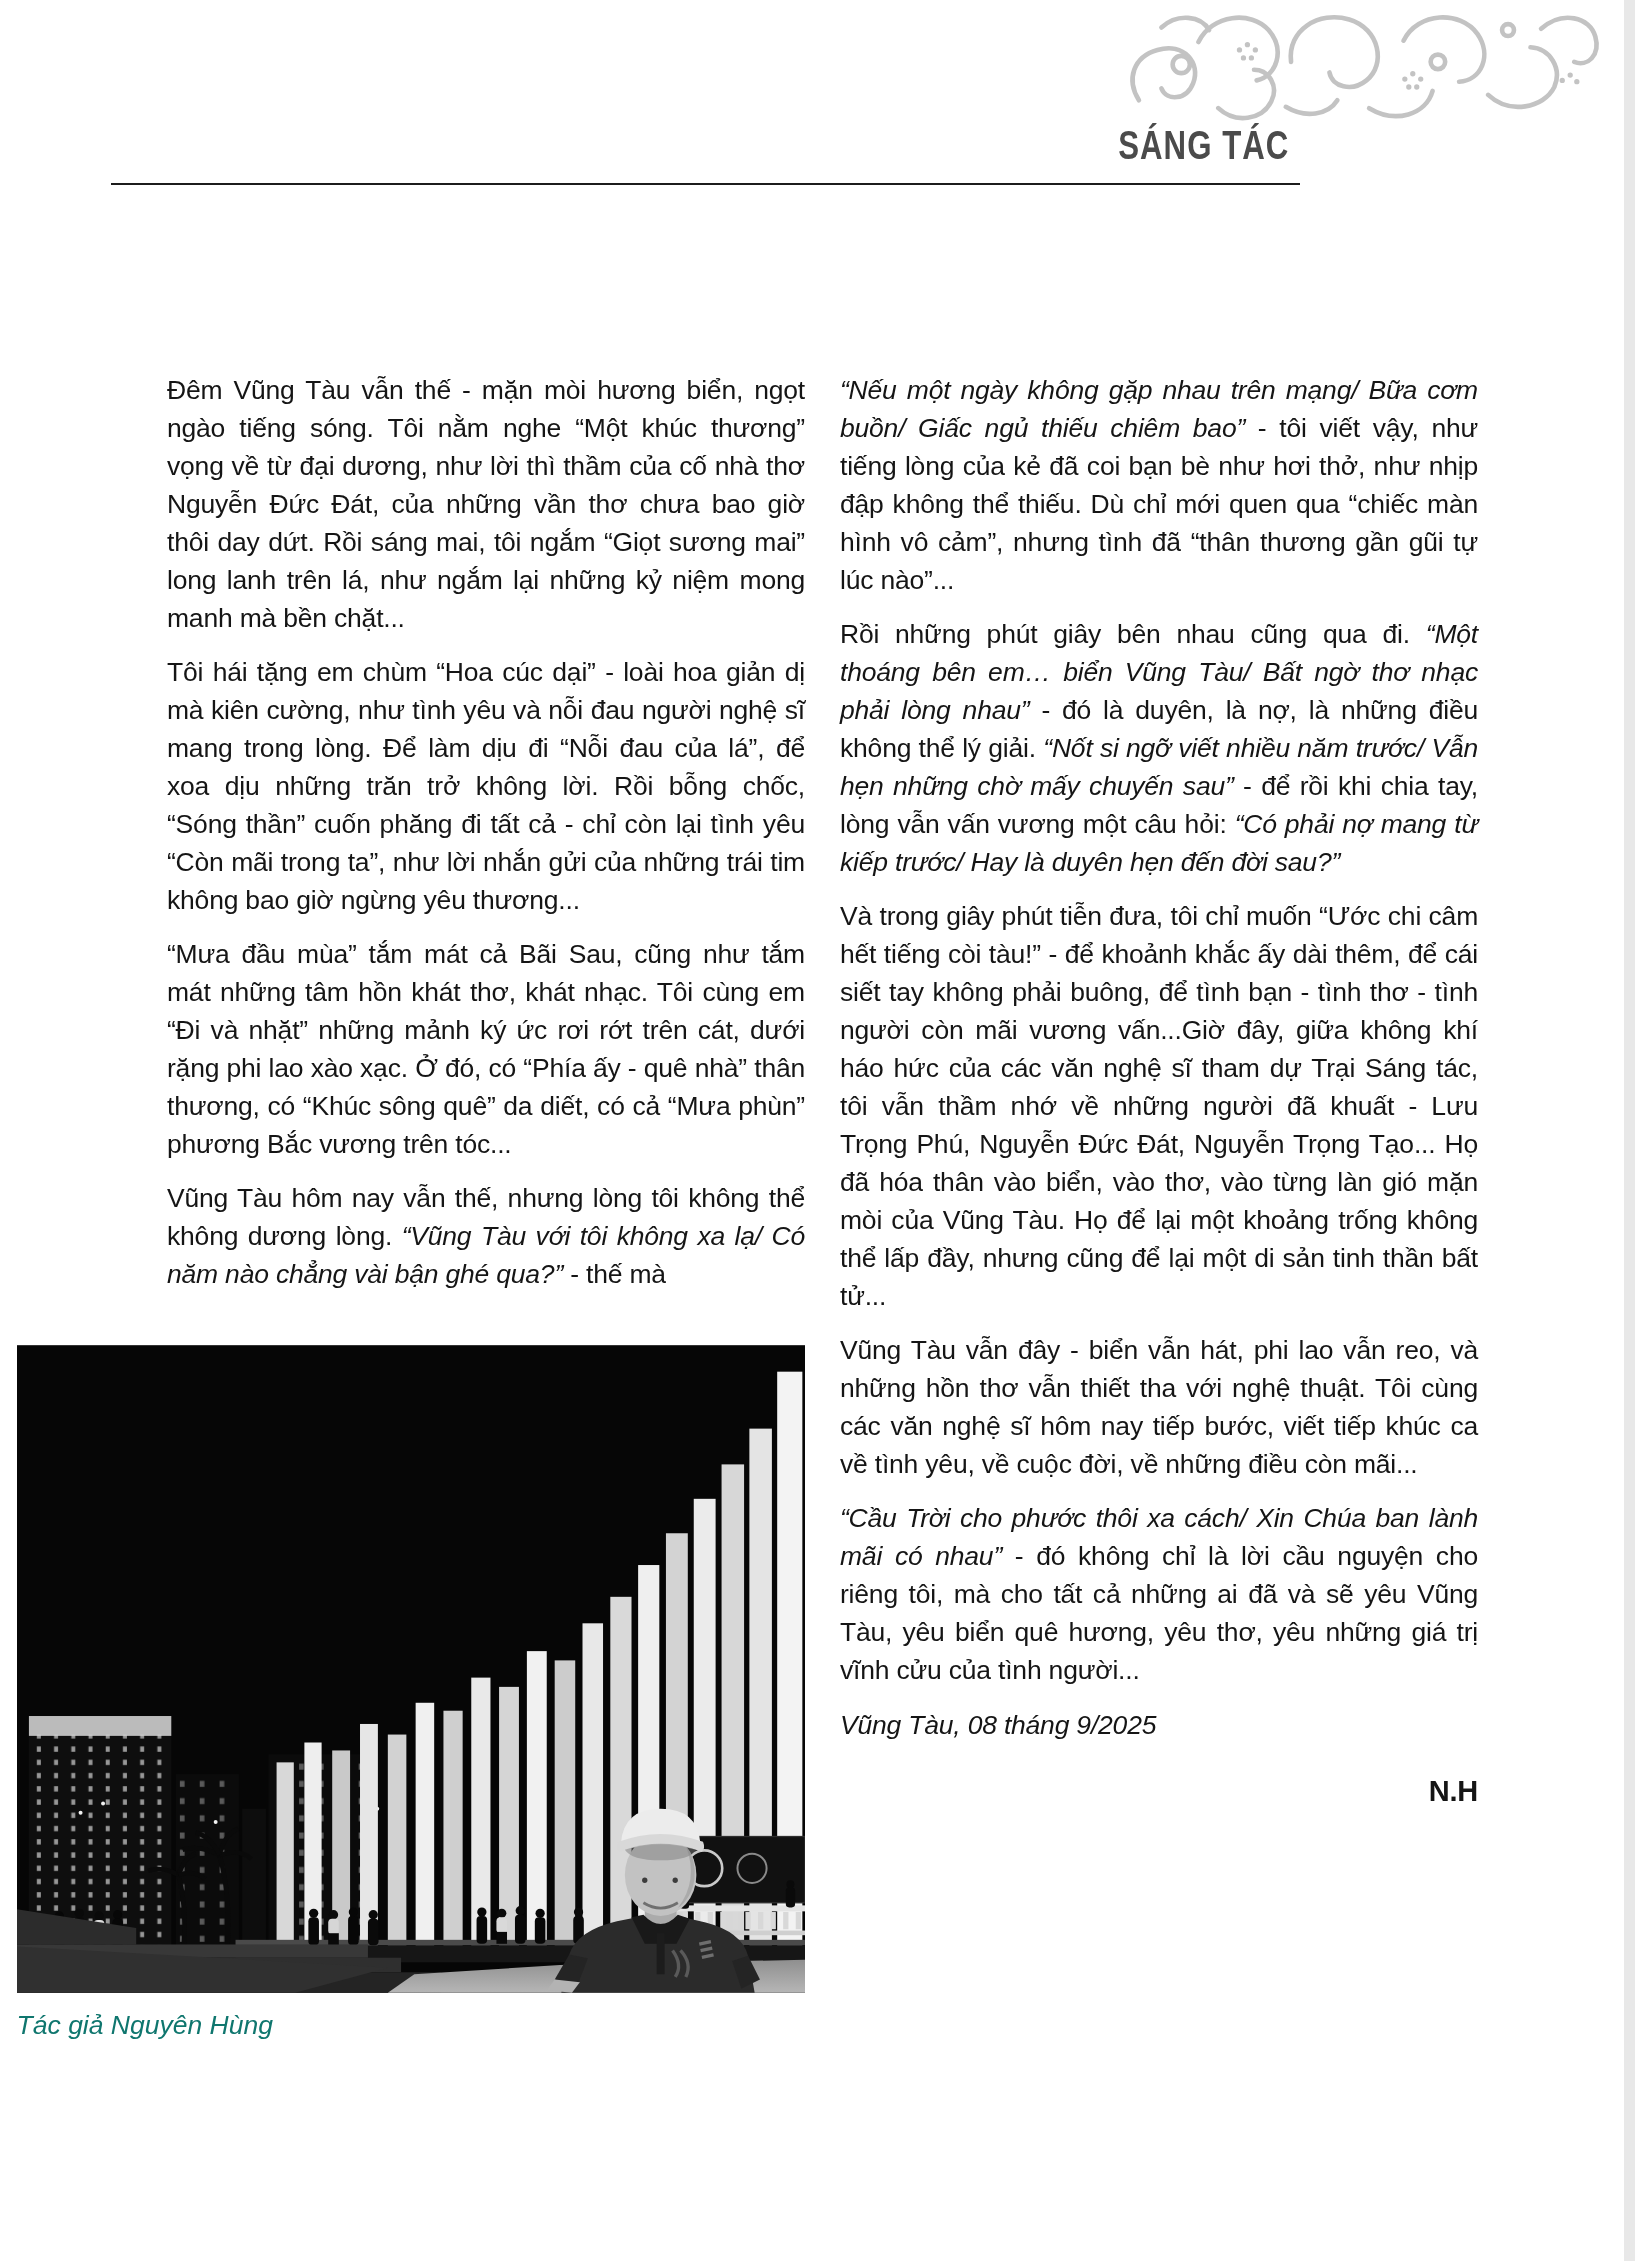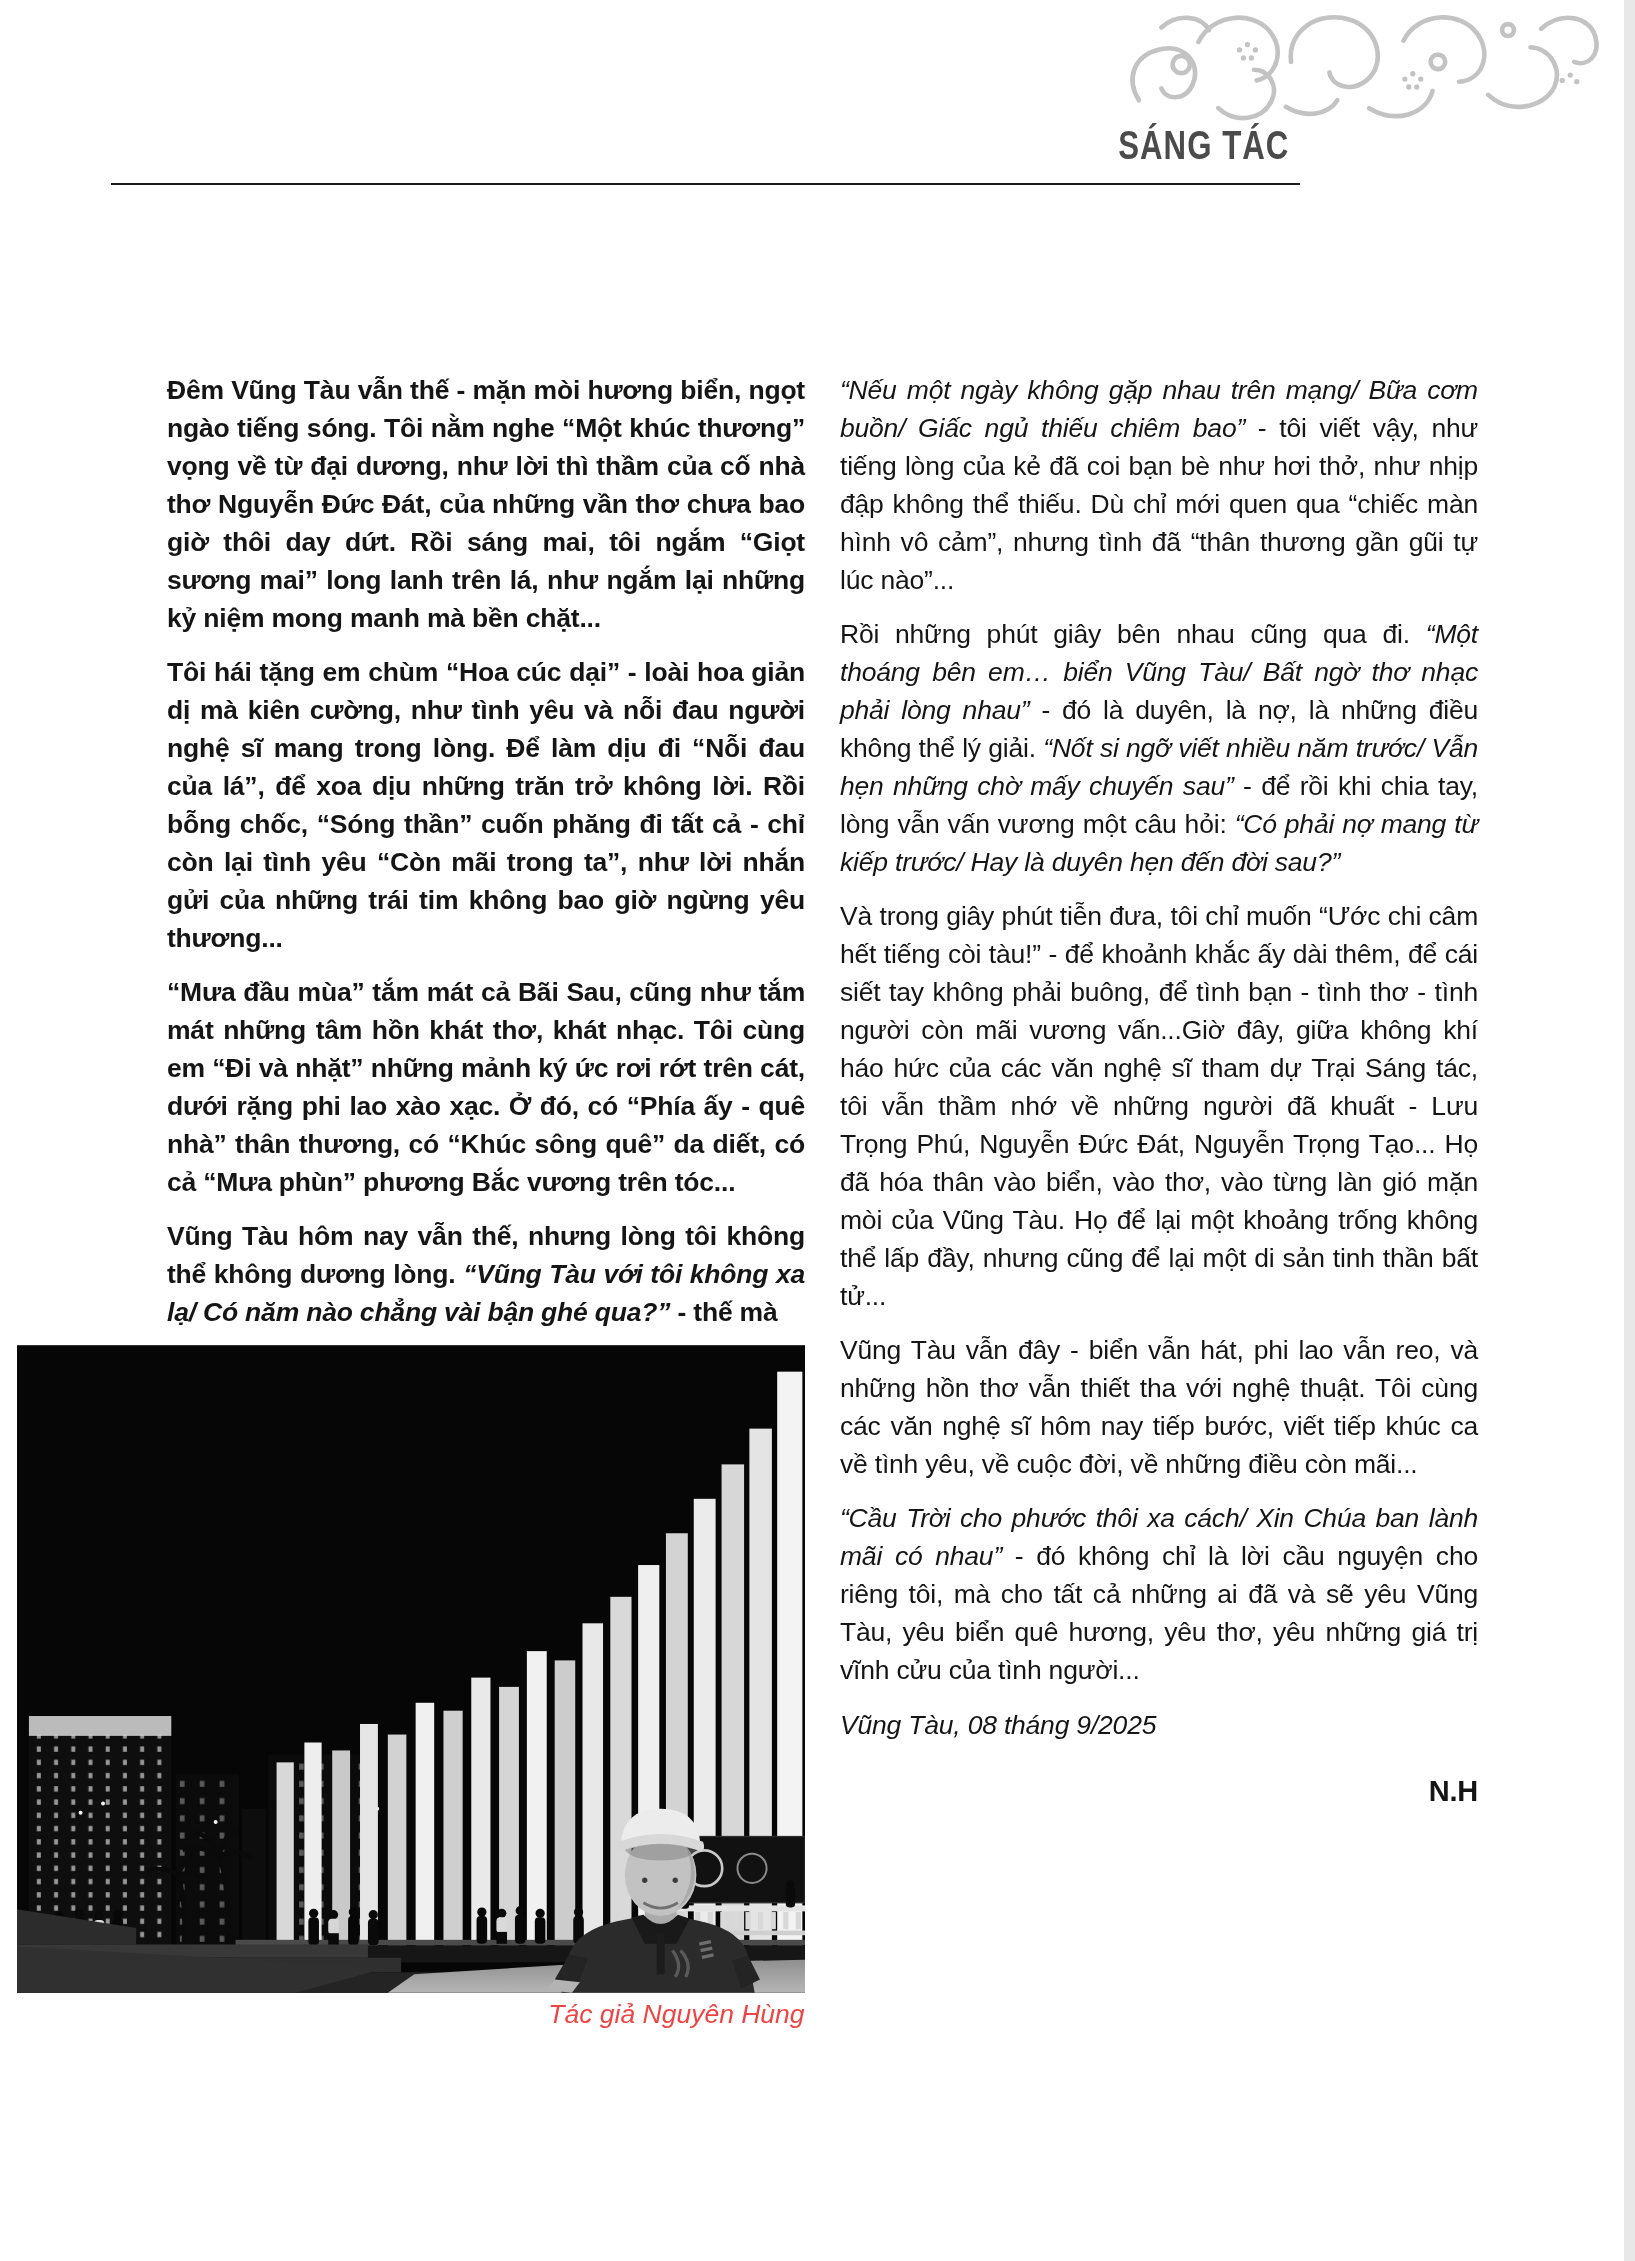--- a/index.html
+++ b/index.html
@@ -8,28 +8,28 @@
   
   .ornament{position:absolute;left:1120px;top:1.3px;width:485px;height:127px;}
   .section-title{position:absolute;right:335px;top:123px;font-size:40px;font-weight:bold;
         color:#4b4b4b;letter-spacing:1.3px;transform:scaleX(0.78);transform-origin:right center;white-space:nowrap;}
   .header-rule{position:absolute;left:111px;top:183px;width:1189px;height:2px;background:#1c1c1c;}
   
   .col{position:absolute;top:371px;width:638px;font-size:26.5px;line-height:38px;
        text-align:justify;letter-spacing:-0.2px;}
   .col p{margin:0 0 16px 0;}
   .col .it{font-style:italic;margin-top:44px;}
-  .left-col{left:167px;font-weight:bold;}
+  .left-col{left:167px;}
   .right-col{left:840px;}
   .dateline{text-align:left;font-style:italic;font-size:26.5px;margin-top:17px;}
   .signature{text-align:right;font-weight:bold;font-size:29px;margin-top:28px;}
   
   .photo-fig{position:absolute;left:16.6px;top:1345px;width:788px;margin:0;}
   .photo-fig svg{display:block;width:788px;height:648px;}
-  .photo-fig figcaption{margin-top:6px;text-align:right;font-style:italic;font-size:26.5px;color:#ef4444;}
+  .photo-fig figcaption{margin-top:17px;text-align:left;font-style:italic;font-size:26.5px;color:#0f766e;}
   
   .footer{position:absolute;left:0;top:2113px;width:1636px;height:148px;}
   .issue{position:absolute;right:181px;top:10.6px;font-family:"Liberation Serif","DejaVu Serif",serif;
          font-weight:bold;font-size:38px;color:#101010;transform:scaleX(0.92);transform-origin:right center;white-space:nowrap;}
   .vline{position:absolute;left:1489px;top:4.6px;width:3.3px;height:139px;background:#141414;}
   .pagenum{position:absolute;left:1509px;top:-10.6px;font-size:118px;line-height:1.0;font-weight:bold;
            color:#7b7b7b;transform:scaleX(0.72);transform-origin:left center;letter-spacing:-2.7px;}
 </style>
 </head>
 <body>

